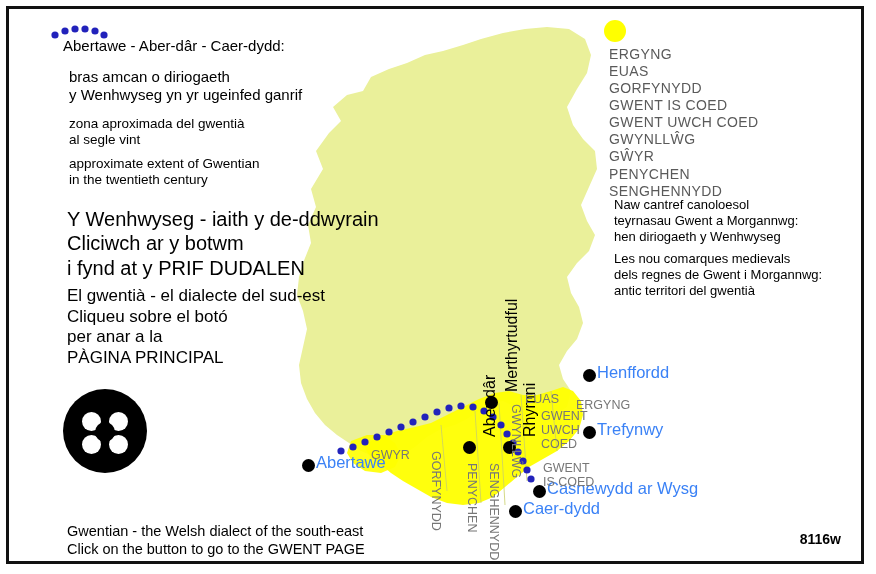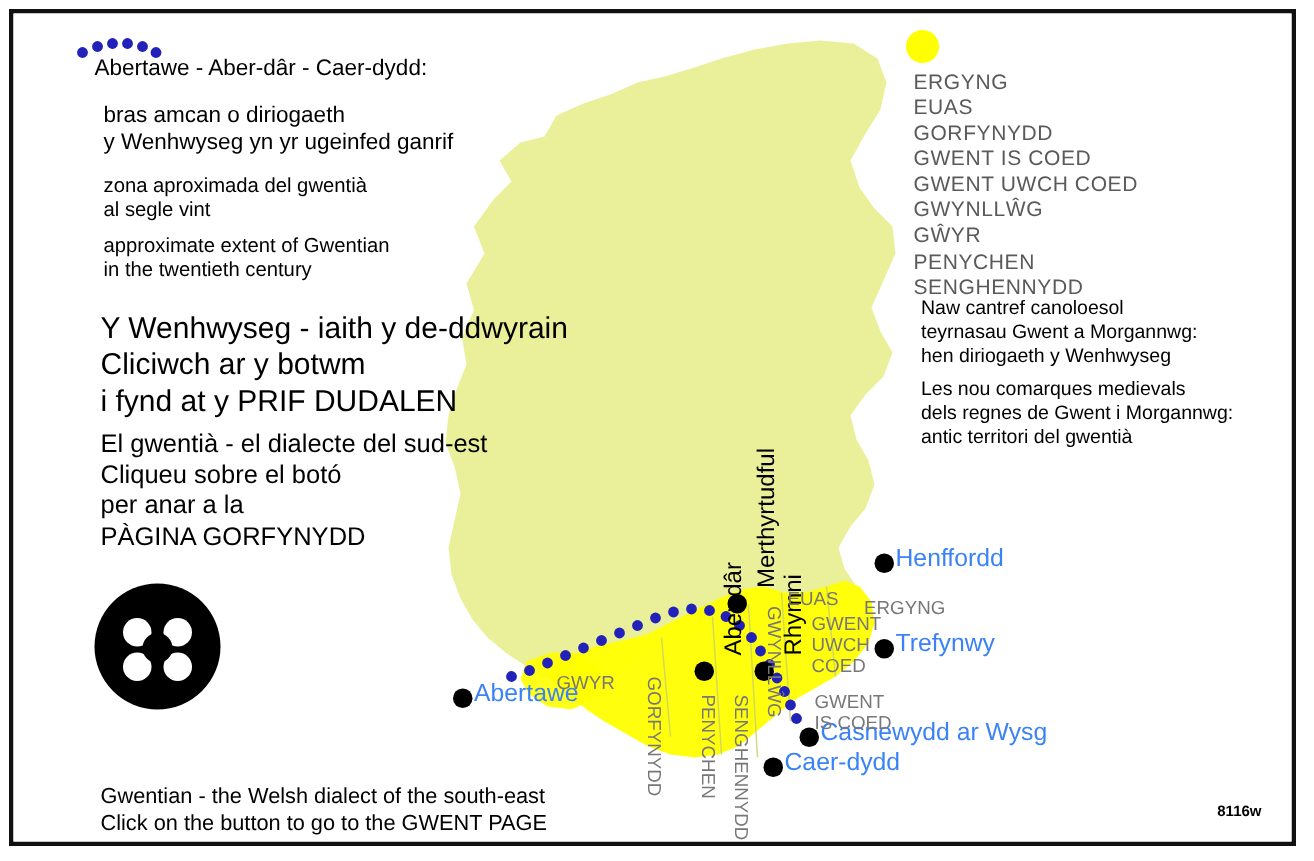--- a/index.html
+++ b/index.html
@@ -34,21 +34,21 @@
   #t-welsh{left:56px;top:196px;font-size:20px;}
   #t-cat{left:56px;top:275px;font-size:17px;}
   #t-bottom{left:56px;top:512px;font-size:14.5px;}
 
   
   #r-cantrefs{left:598px;top:35px;font-size:14px;color:#5a5a5a;letter-spacing:.4px;}
   #r-cy{left:603px;top:186px;font-size:13px;}
   #r-ca{left:603px;top:240px;font-size:13px;}
   #r-en{left:603px;top:298px;font-size:13px;}
 
-  #code{right:18px;bottom:12px;font-size:10px;font-weight:bold;position:absolute;color:#000;}
+  #code{right:18px;bottom:12px;font-size:14px;font-weight:bold;position:absolute;color:#000;}
 
   
   .place{position:absolute;color:#3b82f6;font-size:16.5px;white-space:nowrap;}
   
   .cantref{position:absolute;color:#777777;font-size:12.5px;white-space:nowrap;transform-origin:left top;}
   
   .rotcity{position:absolute;color:#000;font-size:16px;white-space:nowrap;transform-origin:left top;}
 
   .dot{position:absolute;width:13px;height:13px;border-radius:50%;background:#000;}
 
@@ -146,21 +146,21 @@
       <div class="txt" id="t-block2">zona aproximada del gwentià
 al segle vint</div>
       <div class="txt" id="t-block3">approximate extent of Gwentian
 in the twentieth century</div>
       <div class="txt" id="t-welsh">Y Wenhwyseg - iaith y de-ddwyrain
 Cliciwch ar y botwm
 i fynd at y PRIF DUDALEN</div>
       <div class="txt" id="t-cat">El gwentià - el dialecte del sud-est
 Cliqueu sobre el botó
 per anar a la
-PÀGINA GORFYNYDD</div>
+PÀGINA PRINCIPAL</div>
       <div class="txt" id="t-bottom">Gwentian - the Welsh dialect of the south-east
 Click on the button to go to the GWENT PAGE</div>
 
       <div class="txt" id="r-cantrefs">ERGYNG
 EUAS
 GORFYNYDD
 GWENT IS COED
 GWENT UWCH COED
 GWYNLLŴG
 GŴYR

